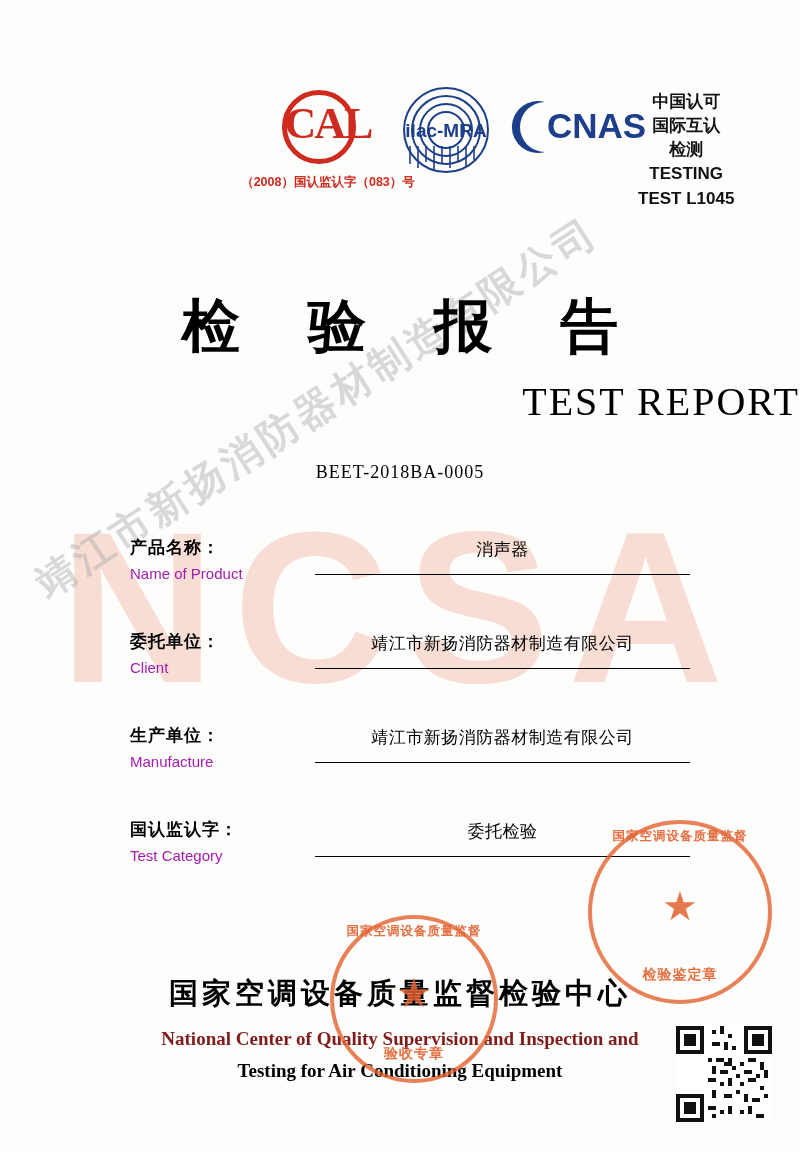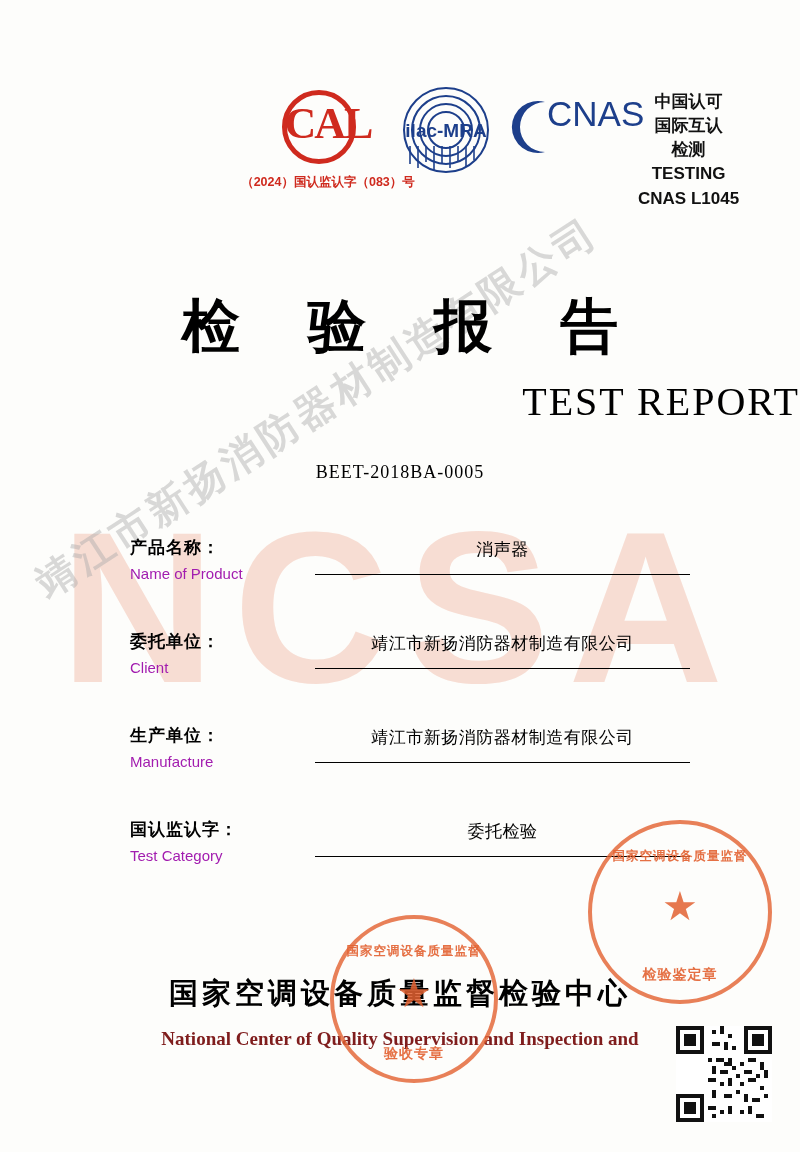--- a/index.html
+++ b/index.html
@@ -153,23 +153,23 @@
     color: #1d3f8b;
     letter-spacing: 0px;
     z-index: 3;
   }
 
   
   .logo-cnas { left: 505px; top: 14px; width: 170px; }
   .cnas-wrap { position: relative; width: 160px; height: 70px; }
   .cnas-text {
     position: absolute;
-    left: 42px; top: 2px;
-    font-family: "Liberation Sans", sans-serif;
-    font-weight: 400;
+    left: 42px; top: 14px;
+    font-family: "Liberation Sans", sans-serif;
+    font-weight: 700;
     font-size: 35px;
     color: #1d3f8b;
     letter-spacing: 0px;
   }
 
   
   .cnas-lines {
     position: absolute;
     left: 638px; top: 12px;
     font-family: "Liberation Sans", sans-serif;
@@ -331,21 +331,21 @@
     text-align: center;
     font-family: "Liberation Sans", sans-serif;
     font-size: 14px;
     font-weight: 700;
     letter-spacing: 1px;
     color: rgba(226, 96, 48, 0.9);
   }
   .stamp-arc {
     position: absolute;
     left: 0; right: 0;
-    top: 24px;
+    top: 4px;
     text-align: center;
     font-family: "Liberation Sans", sans-serif;
     font-size: 12.5px;
     font-weight: 700;
     letter-spacing: 1px;
     color: rgba(226, 96, 48, 0.9);
   }
 
   
   .qr {
@@ -366,21 +366,21 @@
   <div class="watermark-diagonal">靖江市新扬消防器材制造有限公司</div>
 
   <div class="logo-row">
 
 
     <div class="logo logo-cal">
       <div class="cal-mark">
         <div class="cal-circle"></div>
         <div class="cal-letters">CAL</div>
       </div>
-      <div class="cal-code">（2024）国认监认字（083）号</div>
+      <div class="cal-code">（2008）国认监认字（083）号</div>
     </div>
 
     <div class="logo logo-ilac">
       <div class="ilac-wrap">
         <svg width="112" height="92" viewBox="0 0 112 92" aria-hidden="true">
           <g fill="none" stroke="#1d3f8b" stroke-width="2">
             <path d="M14 46 A42 42 0 0 1 98 46"></path>
             <path d="M22 46 A34 34 0 0 1 90 46"></path>
             <path d="M30 46 A26 26 0 0 1 82 46"></path>
             <path d="M38 46 A18 18 0 0 1 74 46"></path>
@@ -412,21 +412,21 @@
         </svg>
         <div class="cnas-text">CNAS</div>
       </div>
     </div>
 
     <div class="cnas-lines">
       <div>中国认可</div>
       <div>国际互认</div>
       <div>检测</div>
       <div>TESTING</div>
-      <div>CNAS L1045</div>
+      <div>TEST L1045</div>
     </div>
   </div>
 
   <div class="title-cn">检 验 报 告</div>
   <div class="title-en">TEST  REPORT</div>
   <div class="report-no">BEET-2018BA-0005</div>
 
   <div class="fields">
 
     <div class="field-row">
@@ -463,20 +463,21 @@
       </div>
       <div class="field-value">委托检验</div>
       <div class="field-rule"></div>
     </div>
 
   </div>
 
   <div class="footer">
     <div class="footer-cn">国家空调设备质量监督检验中心</div>
     <div class="footer-en1">National Center of Quality Supervision and Inspection and</div>
+    <div class="footer-en2">Testing for Air Conditioning Equipment</div>
   </div>
 
   <div class="stamp stamp-right">
     <div class="stamp-arc">国家空调设备质量监督</div>
     <div class="stamp-star">★</div>
     <div class="stamp-bottom-text">检验鉴定章</div>
   </div>
 
   <div class="stamp stamp-center">
     <div class="stamp-arc">国家空调设备质量监督</div>

